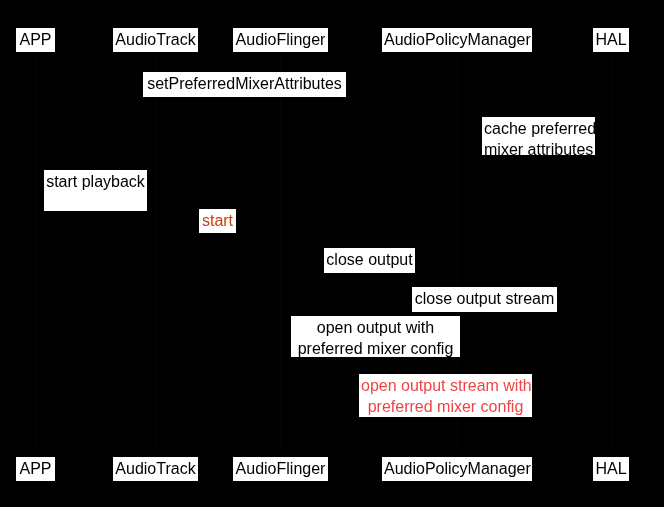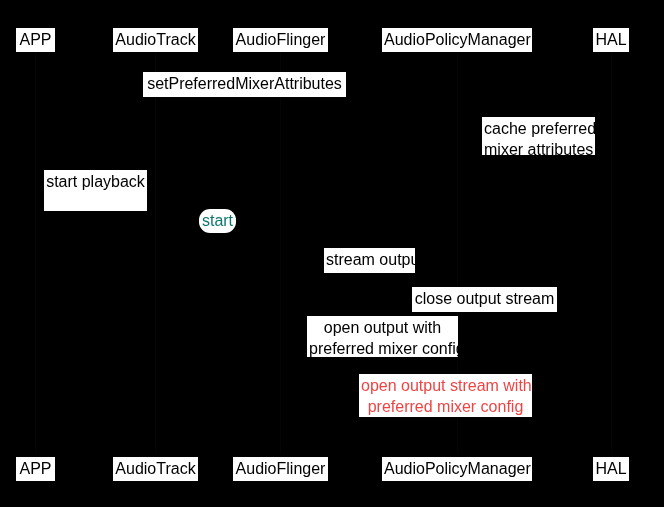--- a/index.html
+++ b/index.html
@@ -62,24 +62,24 @@
       <div class="participant" style="left: 113px; top: 28px; width: 85px; height: 24px; background: rgb(255, 255, 255); color: rgb(0, 0, 0);">AudioTrack</div>
       <div class="participant" style="left: 233px; top: 28px; width: 95px; height: 24px; background: rgb(255, 255, 255); color: rgb(0, 0, 0);">AudioFlinger</div>
       <div class="participant" style="left: 382px; top: 28px; width: 150px; height: 24px; background: rgb(255, 255, 255); color: rgb(0, 0, 0);">AudioPolicyManager</div>
       <div class="participant" style="left: 593px; top: 28px; width: 36px; height: 24px; background: rgb(255, 255, 255); color: rgb(0, 0, 0);">HAL</div>
     </div>
   <div id="messages-layer">
       <div class="msg left" style="left: 143px; top: 72px; width: 203px; height: 25px; background: rgb(255, 255, 255); color: rgb(0, 0, 0);">setPreferredMixerAttributes</div>
       <div class="msg left" style="left: 482px; top: 117px; width: 113px; height: 38px; background: rgb(255, 255, 255); color: rgb(0, 0, 0);">cache preferred
 mixer attributes</div>
       <div class="msg left" style="left: 44px; top: 170px; width: 103px; height: 41px; background: rgb(255, 255, 255); color: rgb(0, 0, 0);">start playback</div>
-      <div class="msg left" style="left: 199px; top: 209px; width: 37px; height: 24px; background: rgb(255, 255, 255); color: #0f766e; border-radius: 11px;">start</div>
-      <div class="msg left" style="left: 324px; top: 248px; width: 91px; height: 25px; background: rgb(255, 255, 255); color: rgb(0, 0, 0);">stream output</div>
+      <div class="msg left" style="left: 199px; top: 209px; width: 37px; height: 24px; background: rgb(255, 255, 255); color: #c2410c;">start</div>
+      <div class="msg left" style="left: 324px; top: 248px; width: 91px; height: 25px; background: rgb(255, 255, 255); color: rgb(0, 0, 0);">close output</div>
       <div class="msg left" style="left: 372px; top: 287px; width: 145px; height: 25px; background: rgb(255, 255, 255); color: rgb(0, 0, 0); margin-left: 40px;">close output stream</div>
-      <div class="msg center" style="left: 291px; top: 316px; width: 151px; height: 41px; background: rgb(255, 255, 255); color: rgb(0, 0, 0); margin-left: 16px;">open output with
+      <div class="msg center" style="left: 291px; top: 316px; width: 169px; height: 41px; background: rgb(255, 255, 255); color: rgb(0, 0, 0);">open output with
 preferred mixer config</div>
       <div class="msg center" style="left: 359px; top: 374px; width: 173px; height: 43px; background: rgb(255, 255, 255); color: #ef4444;">open output stream with
 preferred mixer config</div>
     </div>
   <div id="participants-bottom-layer">
       <div class="participant" style="left: 16px; top: 457px; width: 39px; height: 24px; background: rgb(255, 255, 255); color: rgb(0, 0, 0);">APP</div>
       <div class="participant" style="left: 113px; top: 457px; width: 85px; height: 24px; background: rgb(255, 255, 255); color: rgb(0, 0, 0);">AudioTrack</div>
       <div class="participant" style="left: 233px; top: 457px; width: 95px; height: 24px; background: rgb(255, 255, 255); color: rgb(0, 0, 0);">AudioFlinger</div>
       <div class="participant" style="left: 382px; top: 457px; width: 150px; height: 24px; background: rgb(255, 255, 255); color: rgb(0, 0, 0);">AudioPolicyManager</div>
       <div class="participant" style="left: 593px; top: 457px; width: 36px; height: 24px; background: rgb(255, 255, 255); color: rgb(0, 0, 0);">HAL</div>

